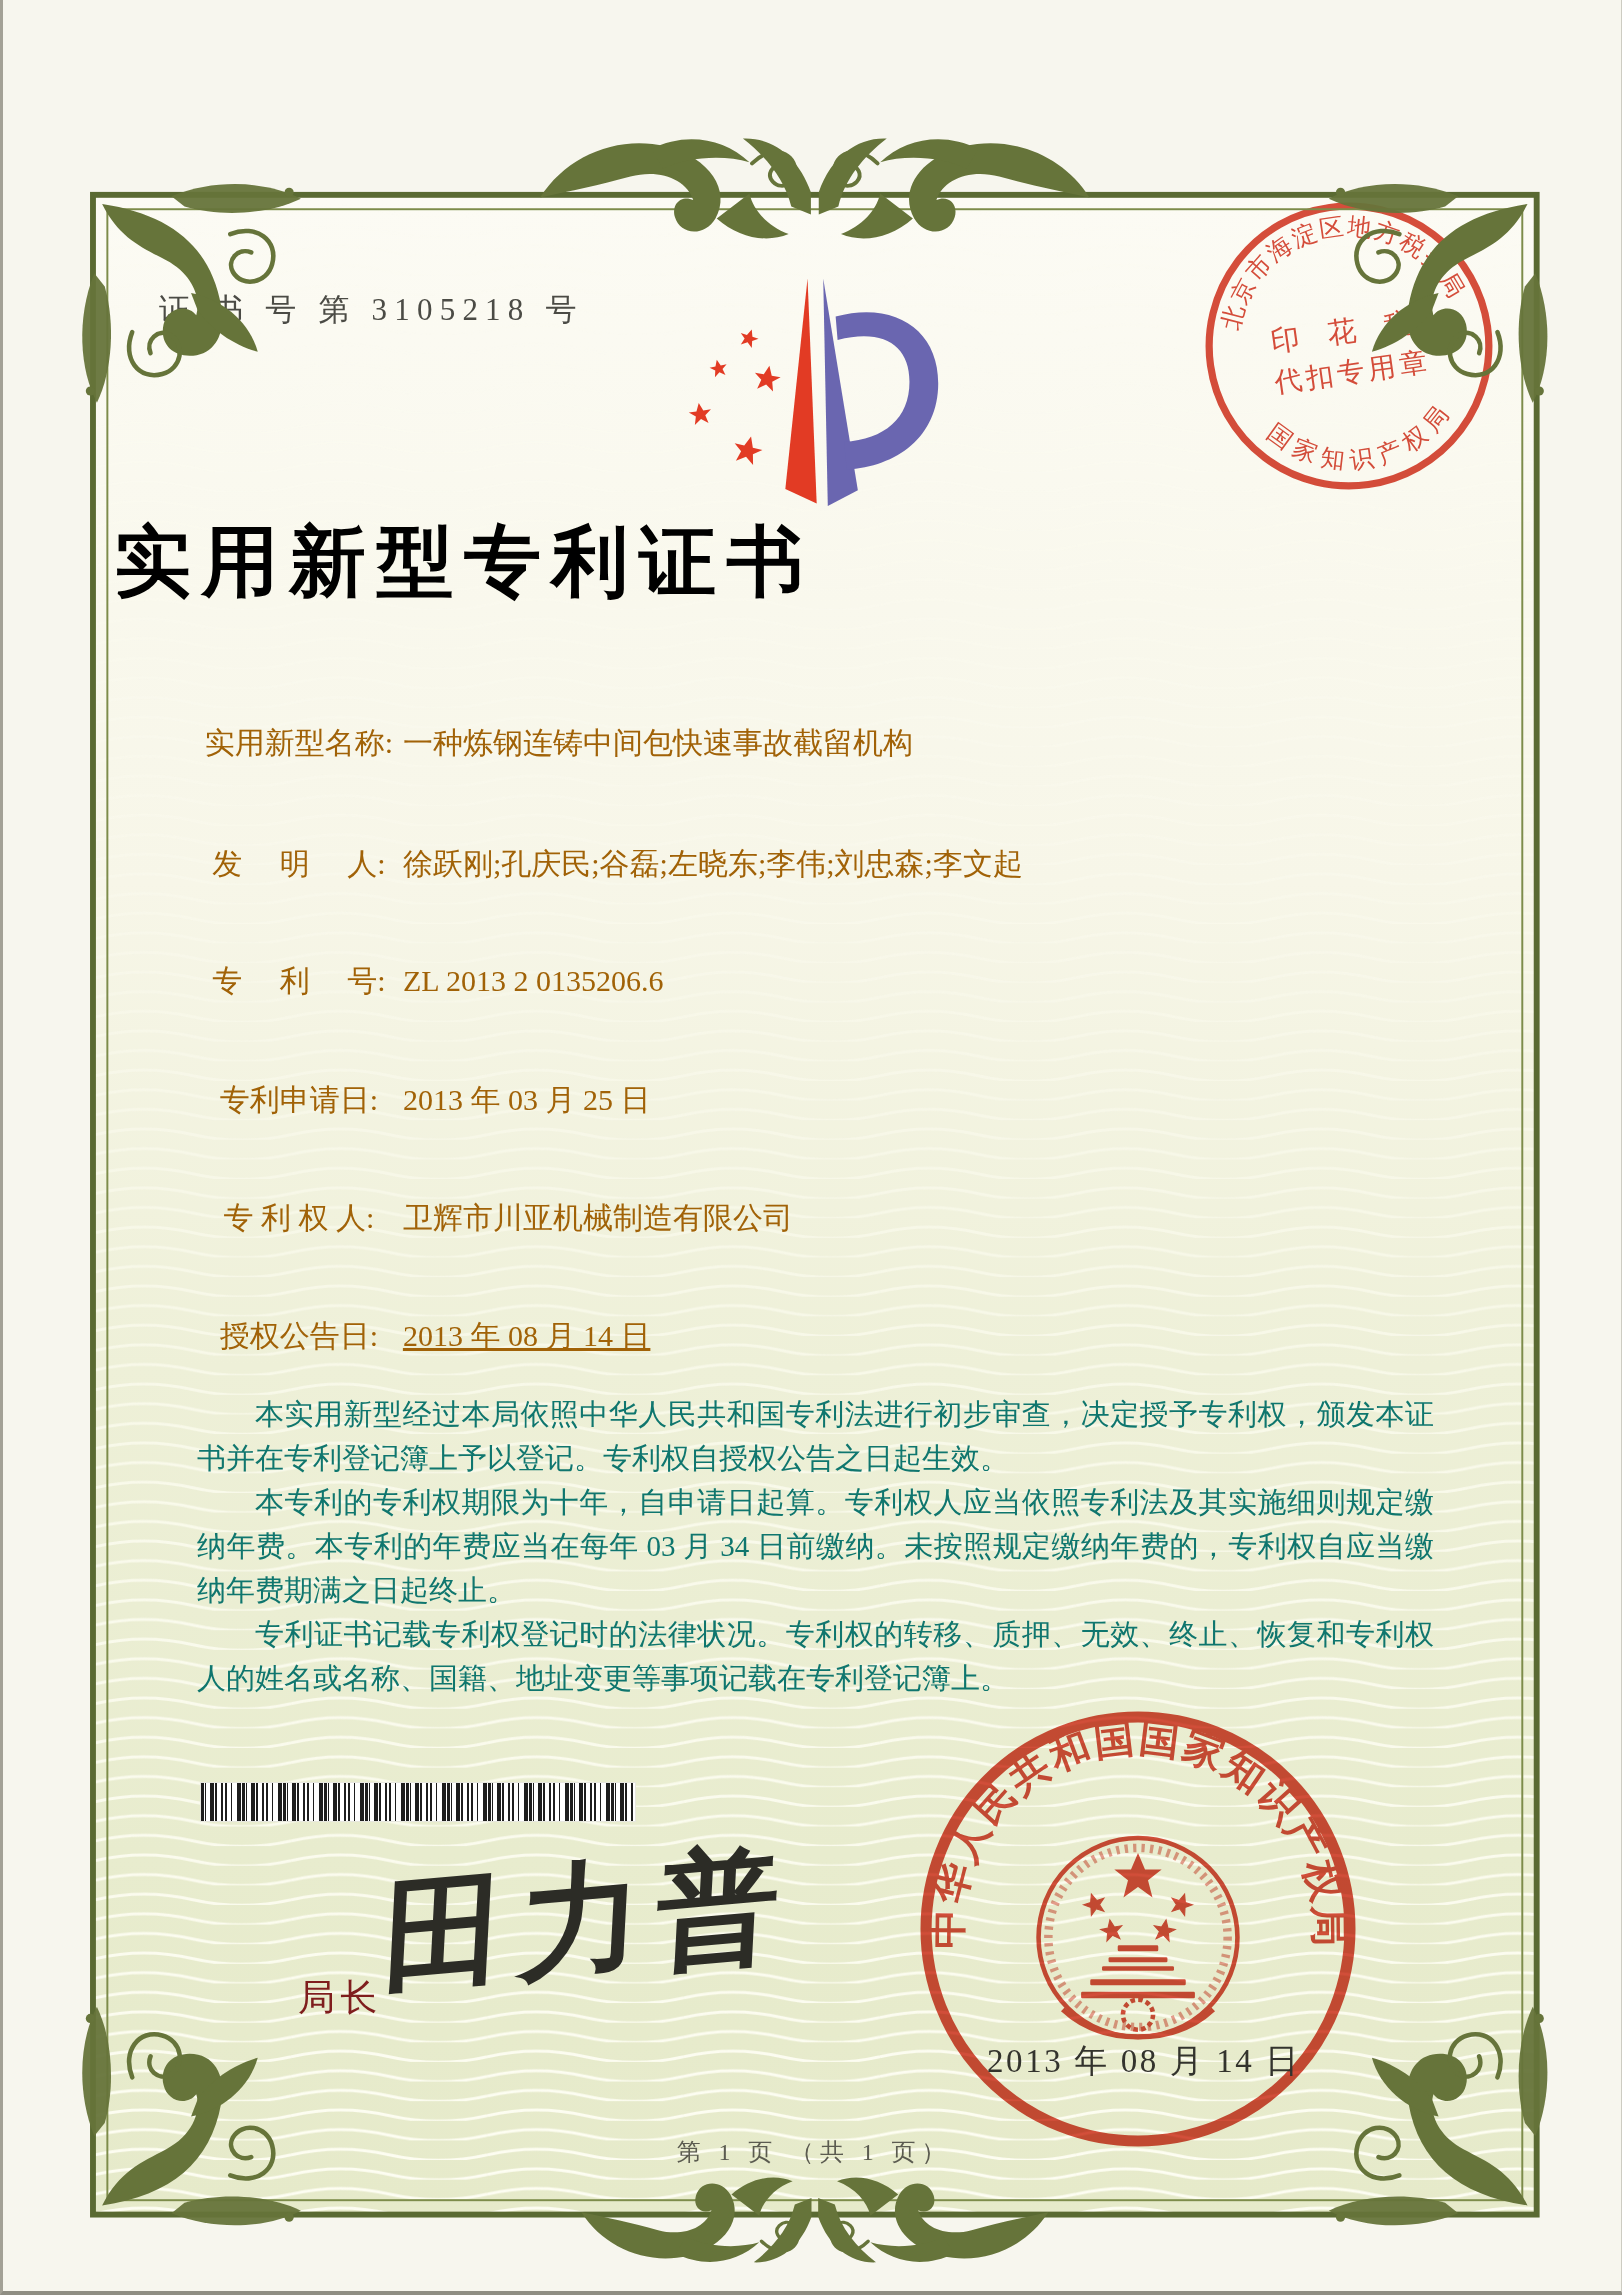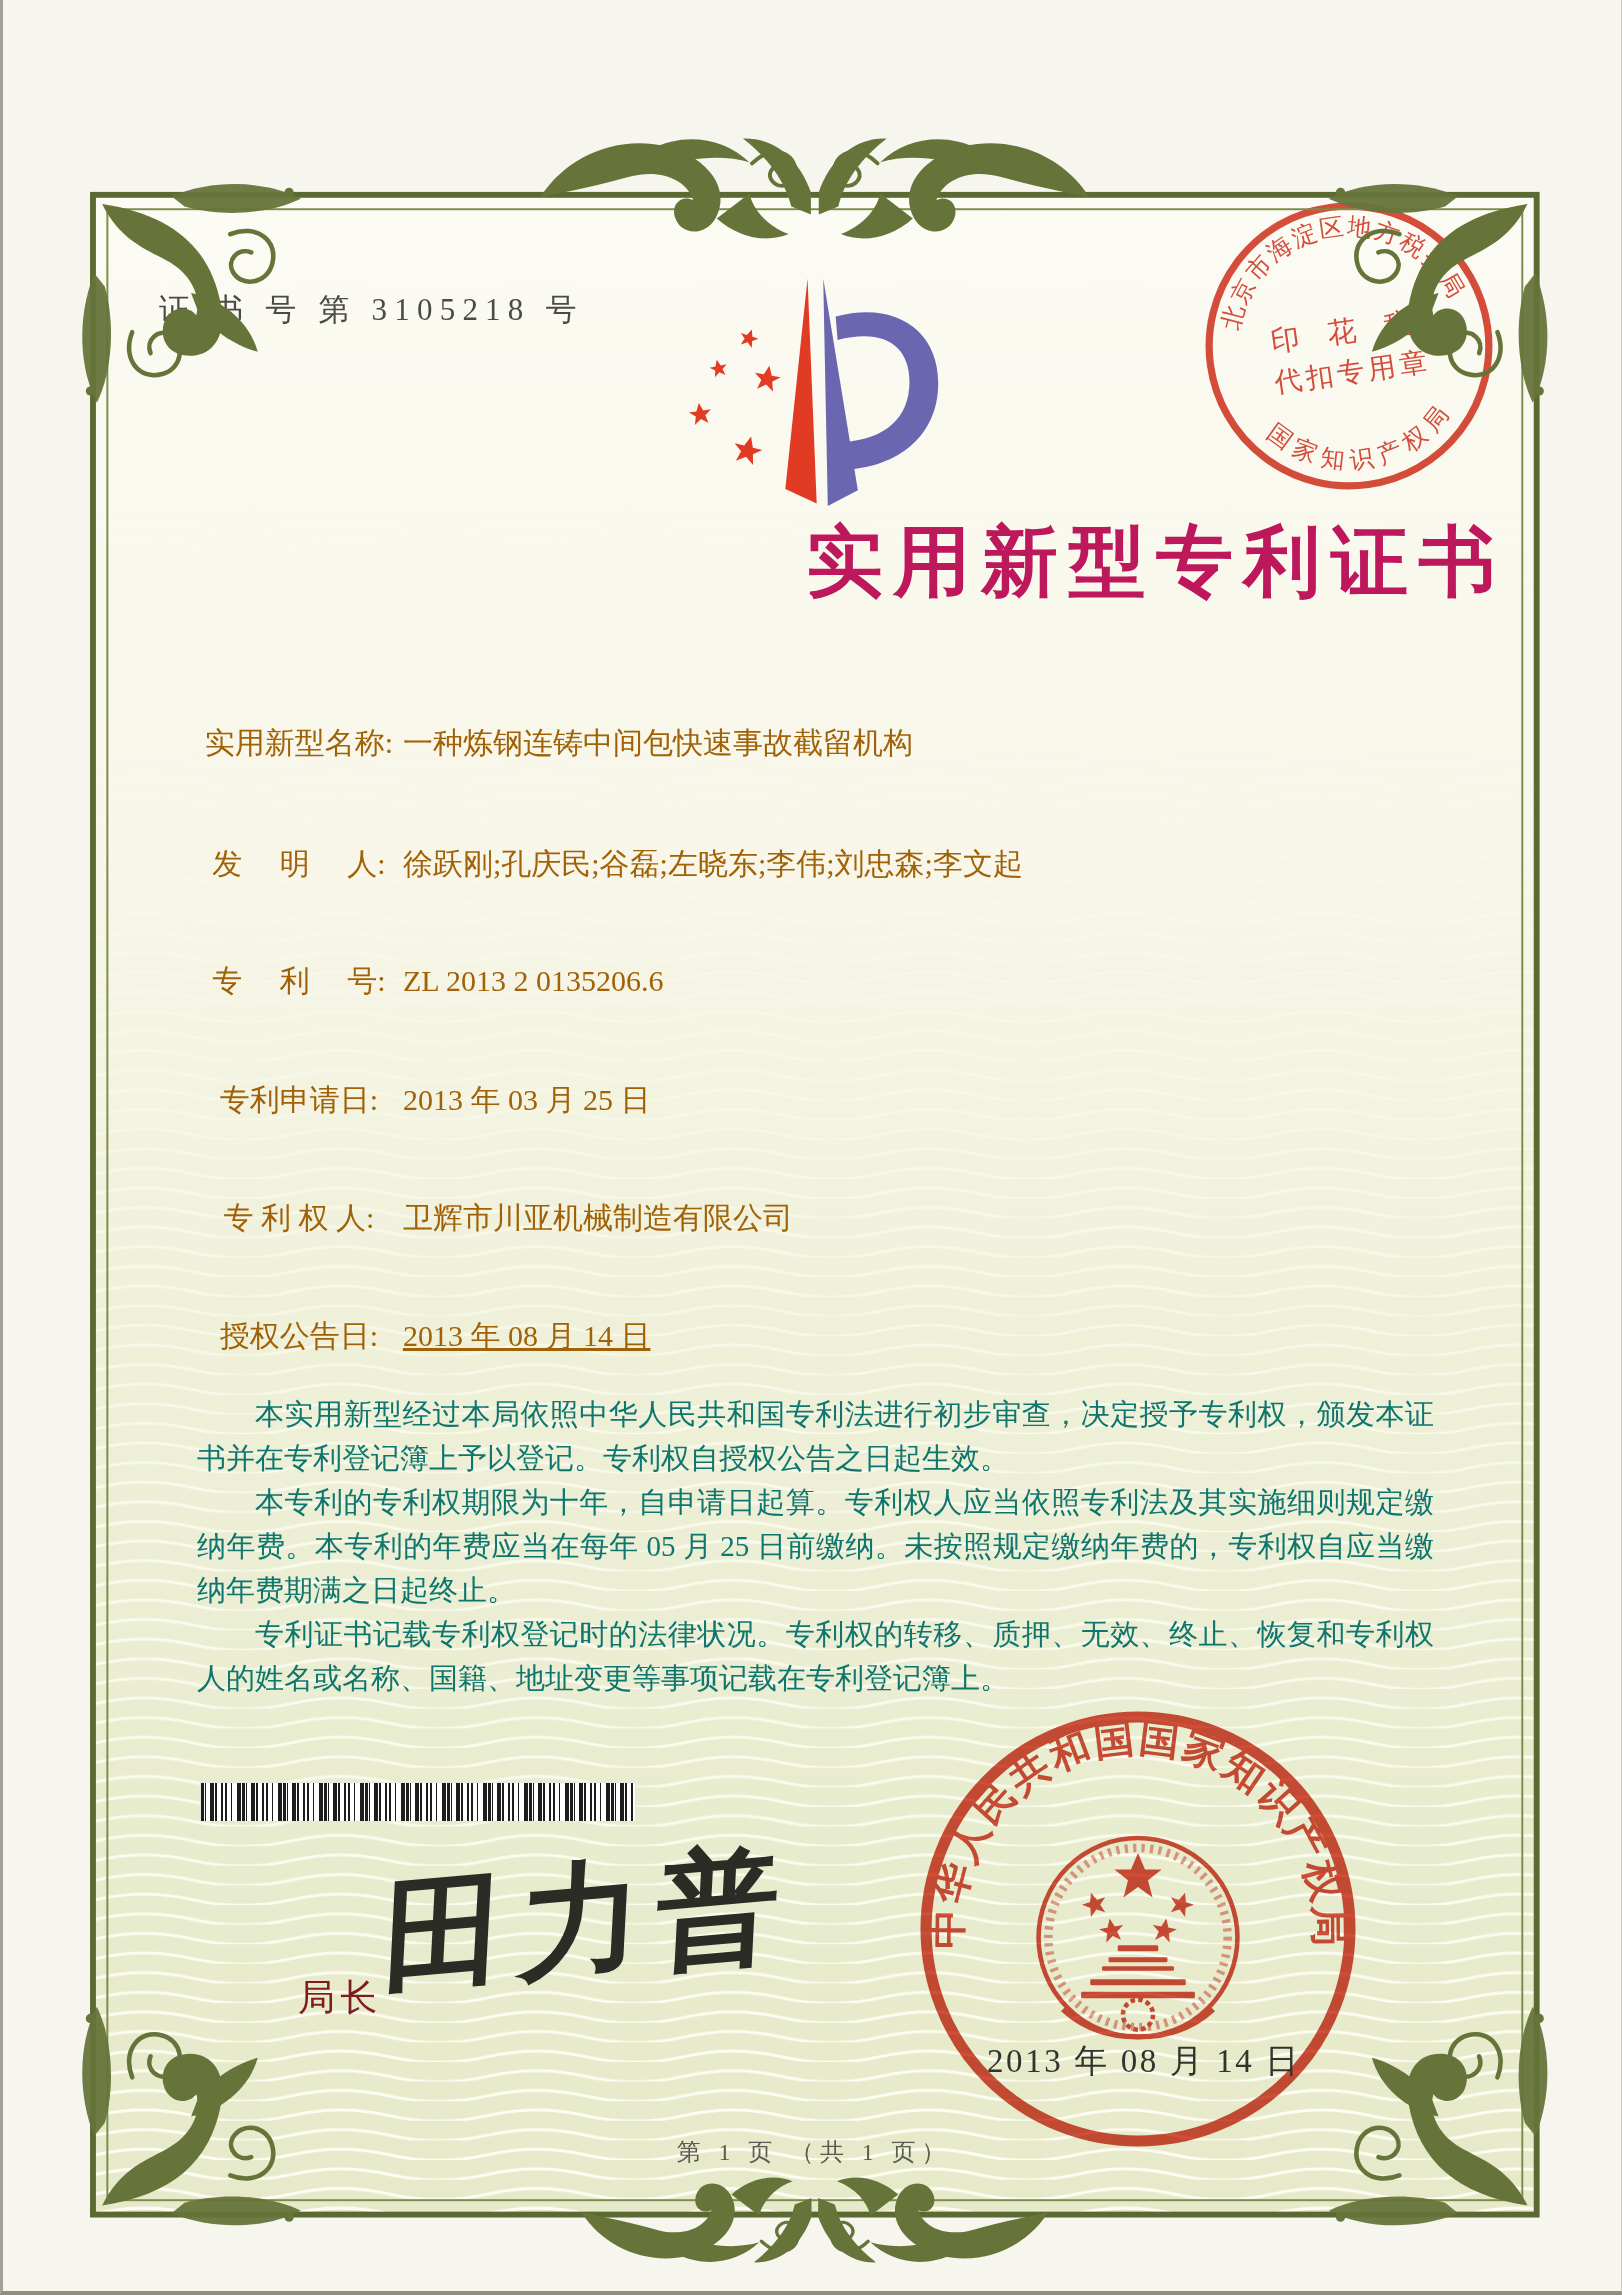--- a/index.html
+++ b/index.html
@@ -13,22 +13,22 @@
   .abs{position:absolute;}
   
   .interior{
     left:92px;top:198px;width:1439px;height:2015px;
     background:linear-gradient(180deg,#fcfbf4 0%,#f7f6e8 34%,#eef0d8 58%,#e8ecce 82%,#e6eaca 100%);
   }
   .interior svg{display:block;width:100%;height:100%;}
   
   .certno{left:156px;top:289px;font-size:31px;letter-spacing:7.2px;color:#4b4b45;}
   
-  .title{left:103px;top:511px;width:1400px;text-align:right;font-size:77px;font-weight:700;
-         letter-spacing:10.5px;color:#be185d;}
+  .title{left:111px;top:511px;width:1400px;text-align:left;font-size:77px;font-weight:700;
+         letter-spacing:10.5px;color:#000000;}
   
   .field{left:196px;font-size:30px;color:#a16207;white-space:nowrap;text-align:center;}
   .field .lbl{display:inline-block;min-width:200px;}
   .field .val{padding-left:3.9px;}
   .f1{top:723px;} .f2{top:844px;} .f3{top:961px;} .f4{top:1080px;} .f5{top:1198px;} .f6{top:1316px;text-decoration:underline;}
   
   .paras{left:194px;top:1392px;width:1237px;font-size:29px;line-height:44px;color:#0f766e;
          text-align:justify;}
   .paras p{margin:0;text-indent:2em;}
   
@@ -163,21 +163,21 @@
 </div>
 <div class="abs field f5">
   <span class="lbl">专 利 权 人:</span><span class="val">卫辉市川亚机械制造有限公司</span>
 </div>
 <div class="abs field f6">
   <span class="lbl">授权公告日:</span><span class="val">2013 年 08 月 14 日</span>
 </div>
 
 <div class="abs paras">
   <p>本实用新型经过本局依照中华人民共和国专利法进行初步审查，决定授予专利权，颁发本证书并在专利登记簿上予以登记。专利权自授权公告之日起生效。</p>
-  <p>本专利的专利权期限为十年，自申请日起算。专利权人应当依照专利法及其实施细则规定缴纳年费。本专利的年费应当在每年 05 月 25 日前缴纳。未按照规定缴纳年费的，专利权自应当缴纳年费期满之日起终止。</p>
+  <p>本专利的专利权期限为十年，自申请日起算。专利权人应当依照专利法及其实施细则规定缴纳年费。本专利的年费应当在每年 03 月 34 日前缴纳。未按照规定缴纳年费的，专利权自应当缴纳年费期满之日起终止。</p>
   <p>专利证书记载专利权登记时的法律状况。专利权的转移、质押、无效、终止、恢复和专利权人的姓名或名称、国籍、地址变更等事项记载在专利登记簿上。</p>
 </div>
 
 <div class="abs barcode"></div>
 
 <div class="abs director">局长</div>
 <div class="abs signame">田力普</div>
 
 <div class="abs sealbox">
   <svg viewBox="0 0 694 694" width="454" height="454">

